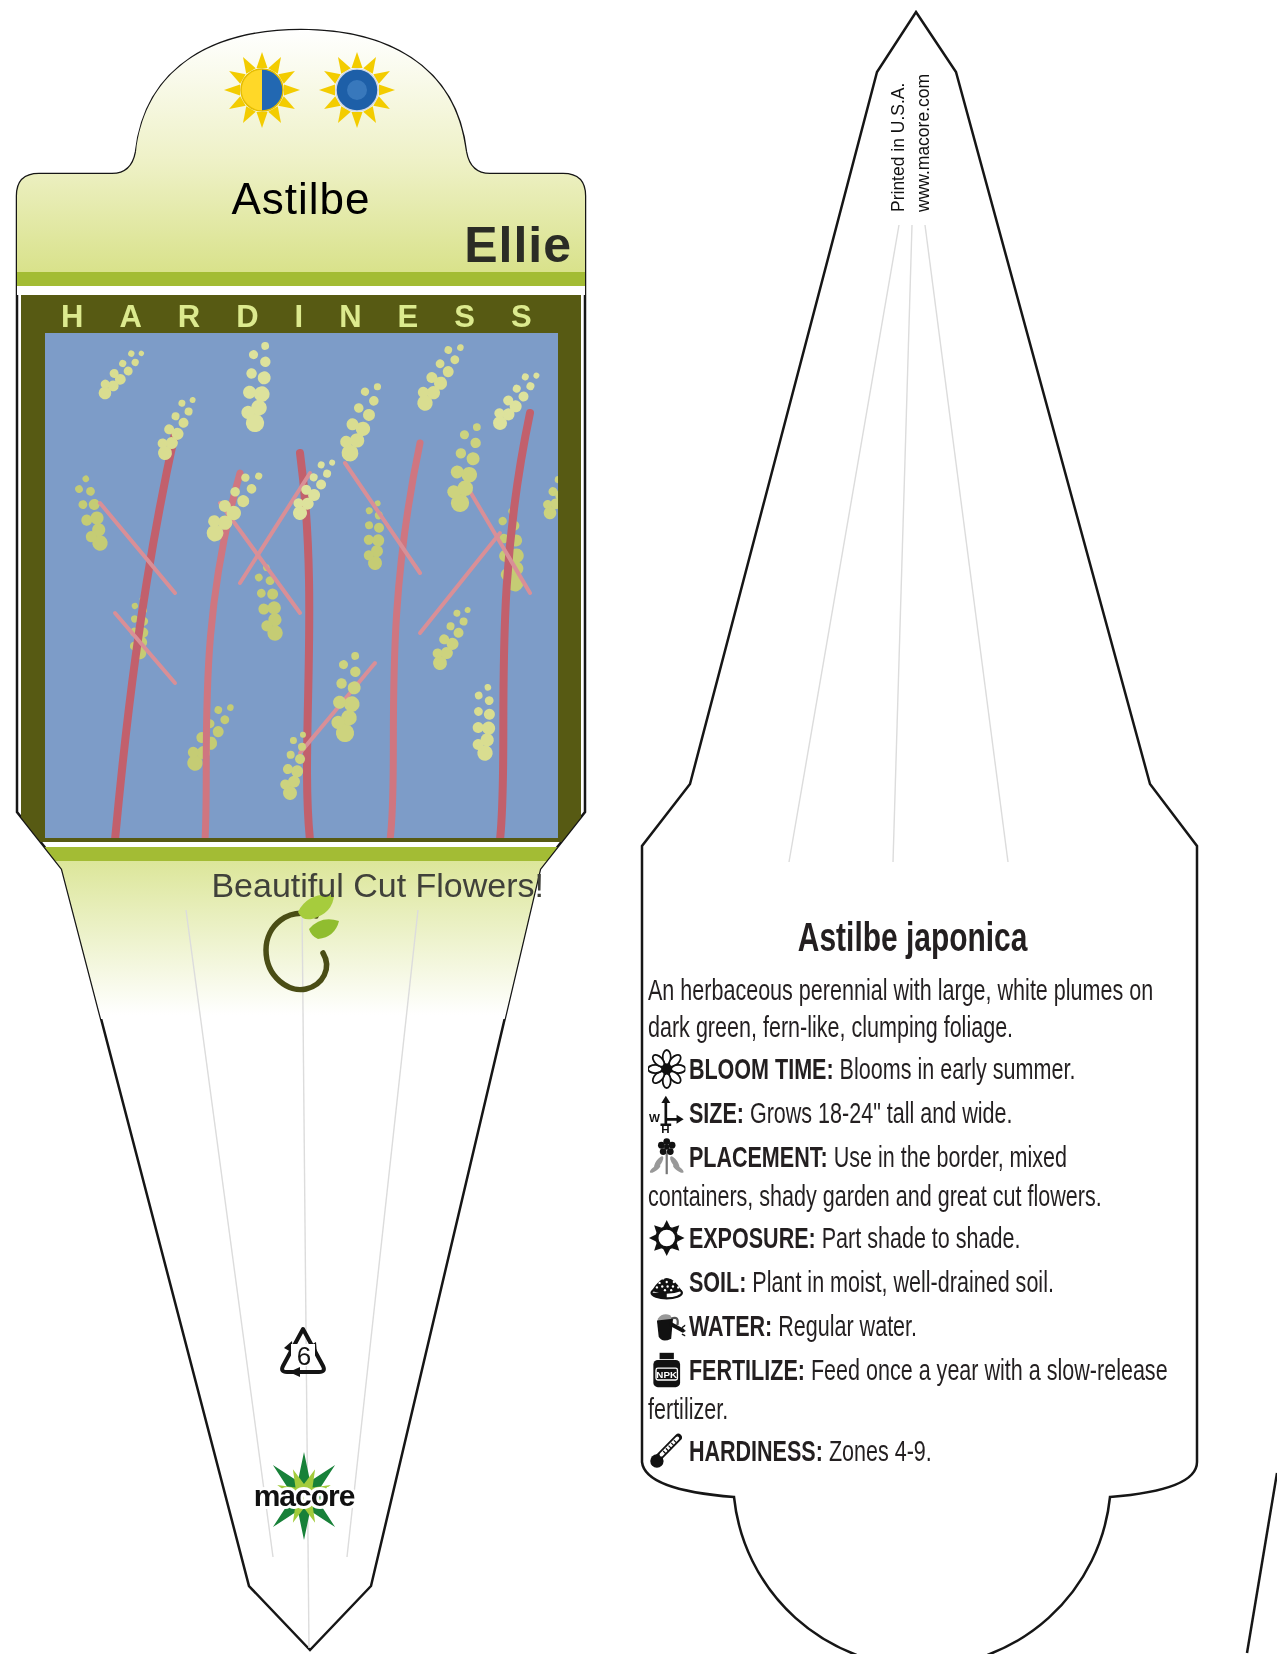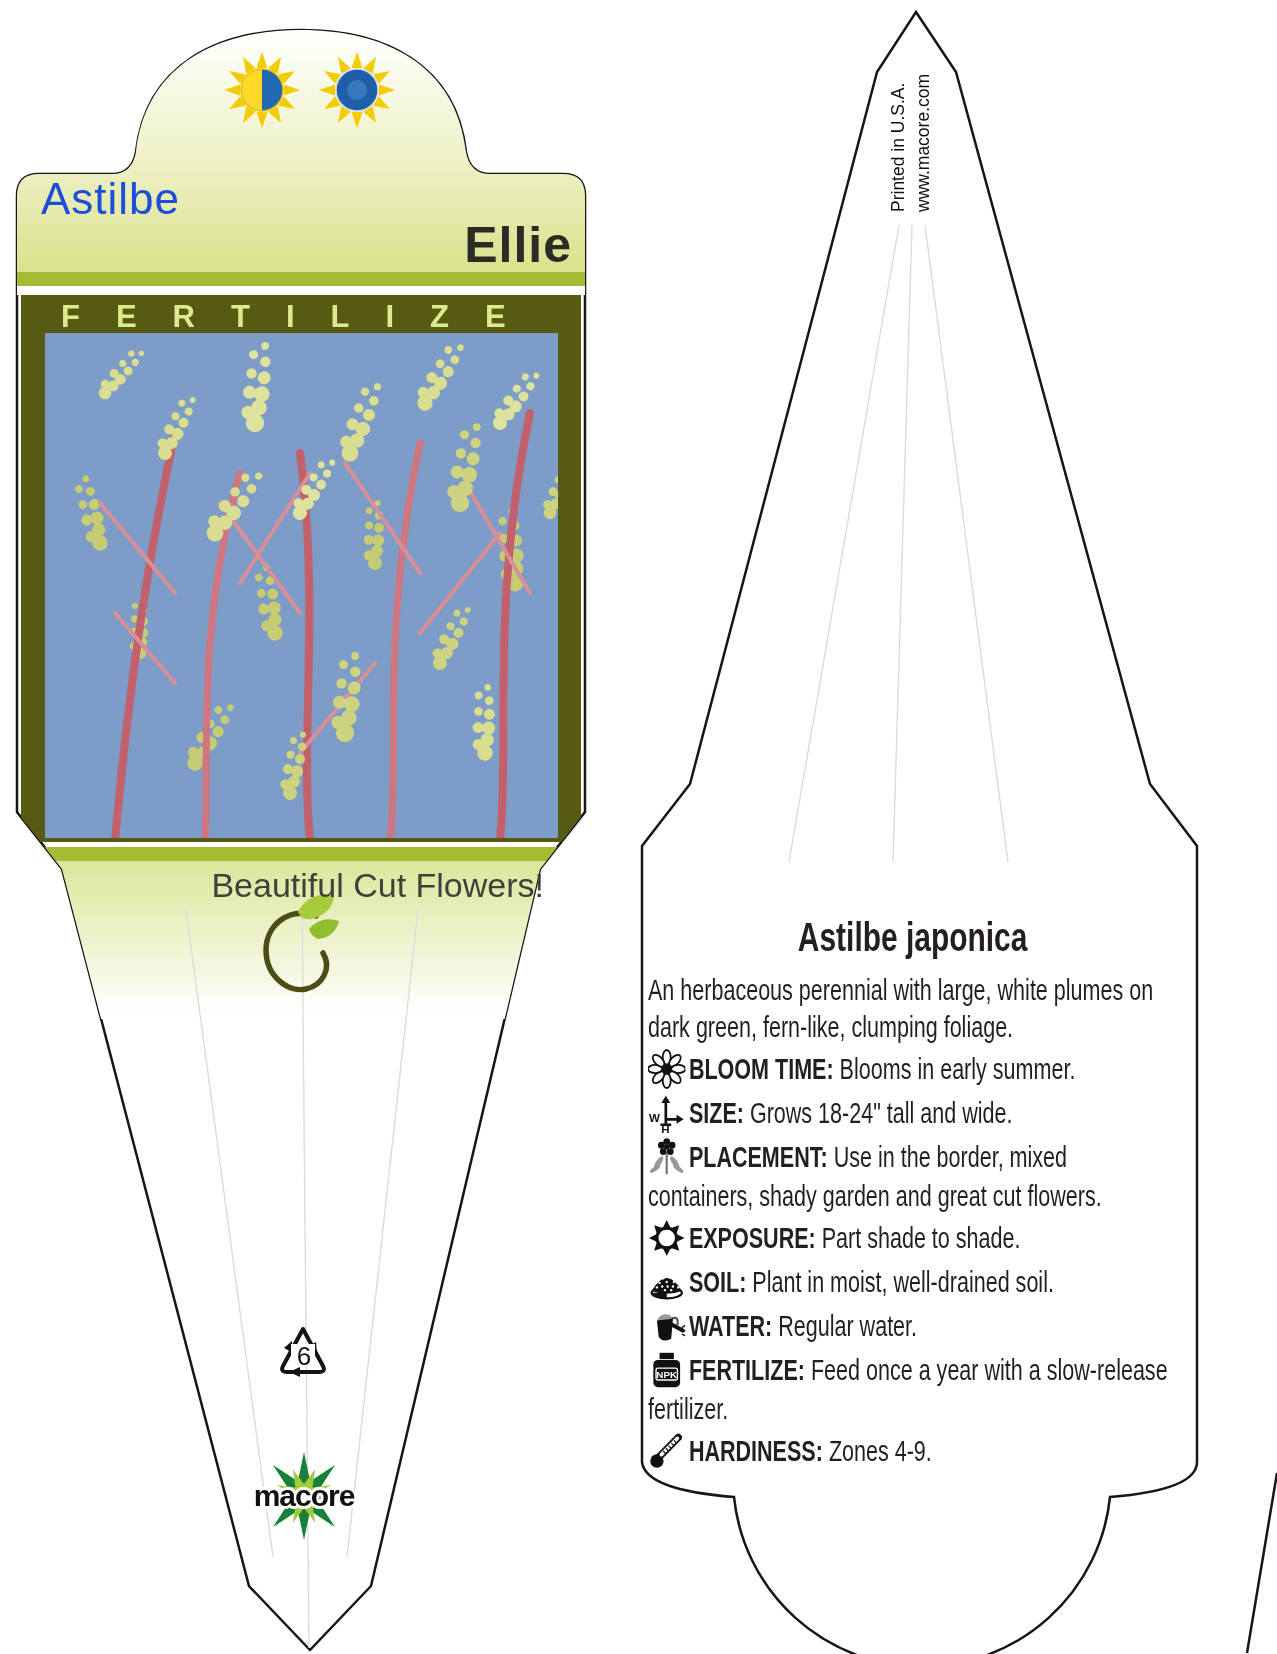--- a/index.html
+++ b/index.html
@@ -1,22 +1,22 @@
 <!DOCTYPE html>
 <html><head>
 <meta charset="utf-8">
 <style>
   html,body{margin:0;padding:0;background:#fff;}
   #canvas{position:relative;width:1277px;height:1654px;background:#fff;overflow:hidden;
           font-family:"Liberation Sans",sans-serif;}
   .abs{position:absolute;}
   #bg{position:absolute;left:0;top:0;}
   
-  .t-front-genus{left:41px;top:174px;width:520px;text-align:left;font-size:44px;
-                 color:#1d4ed8;letter-spacing:1px;}
+  .t-front-genus{left:41px;top:174px;width:520px;text-align:center;font-size:44px;
+                 color:#000000;letter-spacing:1px;}
   .t-front-variety{left:52px;top:216px;width:520px;text-align:right;font-size:50px;
                    font-weight:bold;color:#2b2c25;letter-spacing:1px;}
   .t-perennial{left:61px;top:299px;font-size:31px;font-weight:bold;color:#dcea8e;
                letter-spacing:36px;white-space:nowrap;}
   .t-tagline{left:60px;top:866px;width:484px;text-align:right;font-size:34px;color:#40413a;}
   .t-recycle-num{left:289px;top:1341px;width:30px;text-align:center;font-size:26px;color:#141414;}
   
   .t-printed{left:886px;top:212px;width:176px;height:50px;transform:rotate(-90deg);
              transform-origin:0 0;font-size:17.5px;line-height:25px;color:#111;}
   .back-block{left:648px;top:914px;width:725px;transform:scaleX(0.73);transform-origin:0 0;
@@ -201,21 +201,21 @@
 
   <g transform="translate(304,1496)">
     <polygon fill="#188139" points="0,-44 6.1,-14.8 31.1,-31.1 14.8,-6.1 44,0 14.8,6.1 31.1,31.1 6.1,14.8 0,44 -6.1,14.8 -31.1,31.1 -14.8,6.1 -44,0 -14.8,-6.1 -31.1,-31.1 -6.1,-14.8"></polygon>
     <polygon fill="#a2cb3b" points="11.1,-26.8 8.5,-8.5 26.8,-11.1 12,0 26.8,11.1 8.5,8.5 11.1,26.8 0,12 -11.1,26.8 -8.5,8.5 -26.8,11.1 -12,0 -26.8,-11.1 -8.5,-8.5 -11.1,-26.8 0,-12"></polygon>
     <text x="0" y="10" text-anchor="middle" font-size="30" font-weight="bold" letter-spacing="-1" paint-order="stroke" stroke="#ffffff" stroke-width="6" fill="#101010">macore</text>
   </g>
 </svg>
 
 <div class="abs t-front-genus">Astilbe</div>
 <div class="abs t-front-variety">Ellie</div>
-<div class="abs t-perennial">FERTILIZE</div>
+<div class="abs t-perennial">HARDINESS</div>
 <div class="abs t-tagline">Beautiful Cut Flowers!</div>
 <div class="abs t-recycle-num">6</div>
 
 <div class="abs t-printed">
   <div>Printed in U.S.A.</div>
   <div>www.macore.com</div>
 </div>
 
 <div class="abs back-block">
   <h1>Astilbe japonica</h1>

